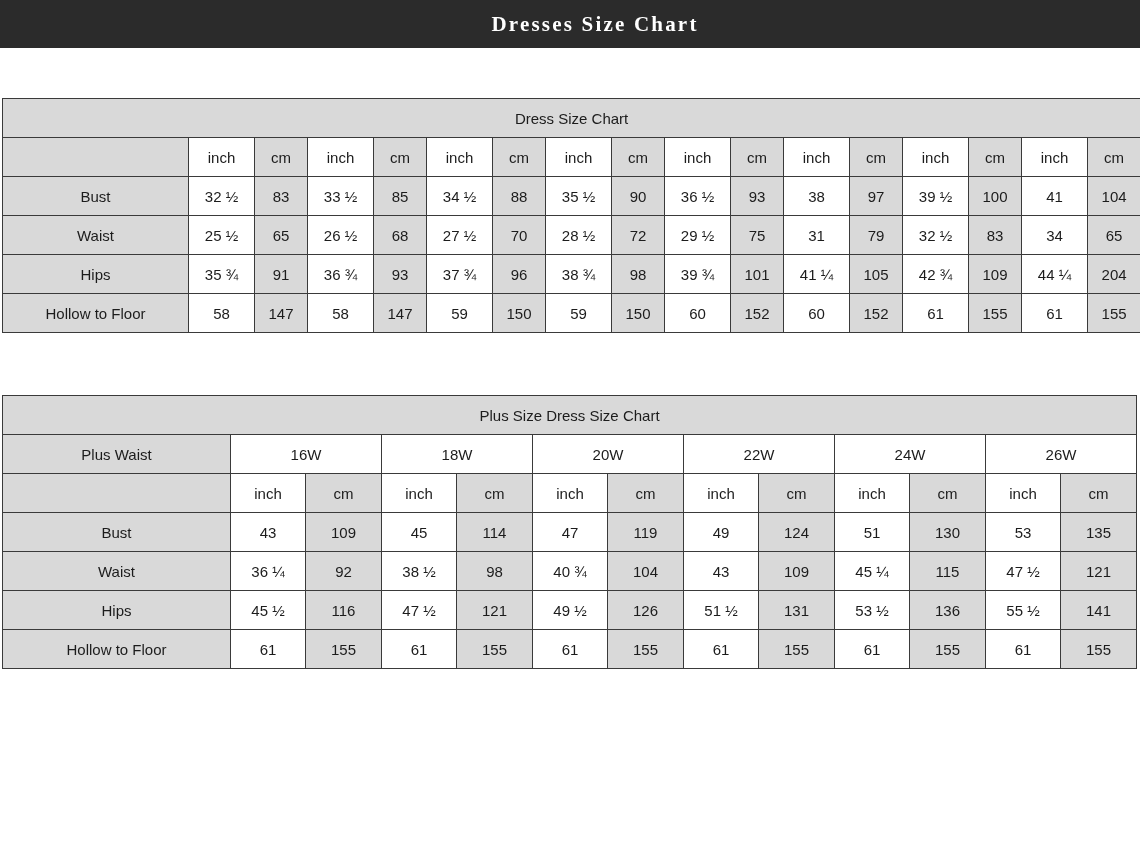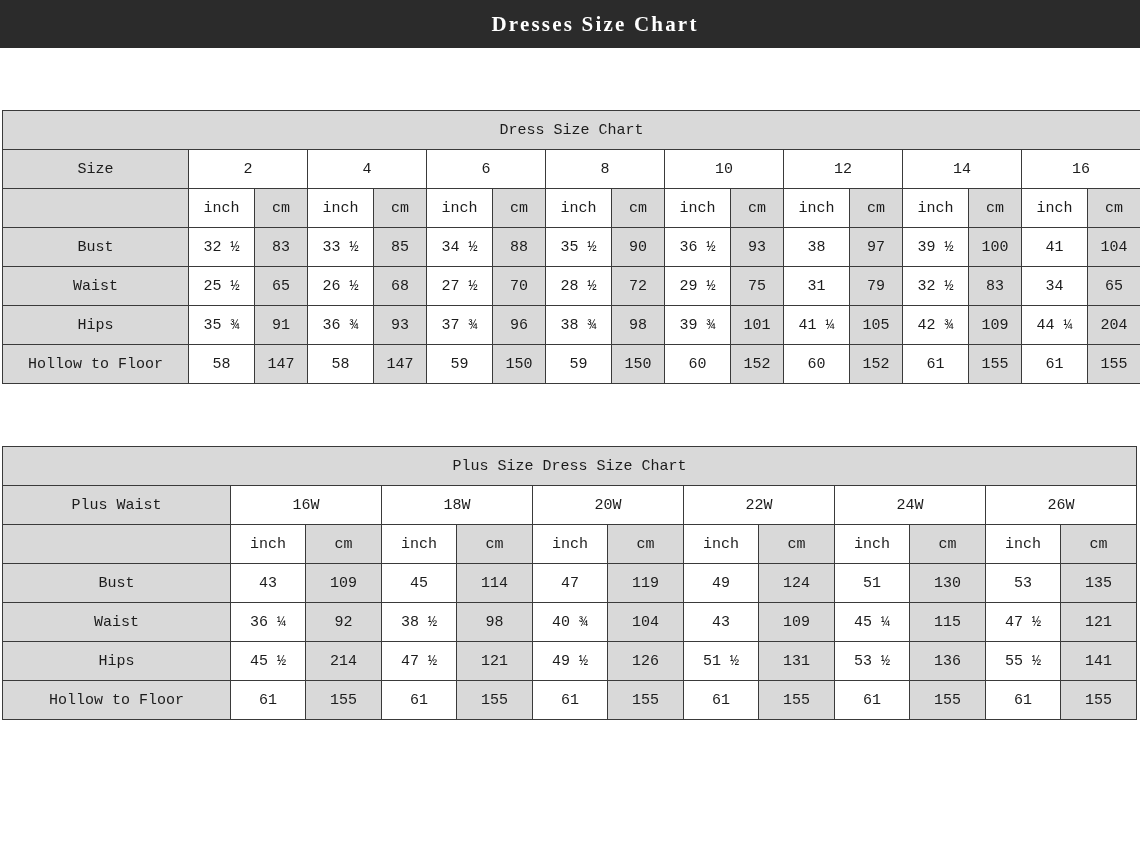--- a/index.html
+++ b/index.html
@@ -24,22 +24,21 @@
     padding-left: 25px;
   }
   .page-banner-title {
     color: #ffffff;
     font-family: "Liberation Serif", serif;
     font-weight: bold;
     font-size: 21px;
     letter-spacing: 2.2px;
   }
   .chart-wrap {
-    padding: 12px 2px;
-    font-family: Liberation Mono, monospace;
+    padding: 0 2px;
   }
   .chart-block {
     margin: 0 auto;
     width: 1136px;
   }
   .spacer-top { height: 50px; }
   .spacer-mid { height: 62px; }
 
   table.size-chart {
     border-collapse: collapse;
@@ -120,31 +119,20 @@
         <col class="c1-inch">
           <col class="c1-cm">
         <col class="c1-inch">
           <col class="c1-cm">
         <col class="c1-inch">
           <col class="c1-cm">
       </colgroup>
       <tbody>
         <tr>
           <td class="chart-title" colspan="17">Dress Size Chart</td>
-        </tr>
-        <tr>
-          <td class="row-label">Size</td>
-          <td class="size-head" colspan="2">2</td>
-          <td class="size-head" colspan="2">4</td>
-          <td class="size-head" colspan="2">6</td>
-          <td class="size-head" colspan="2">8</td>
-          <td class="size-head" colspan="2">10</td>
-          <td class="size-head" colspan="2">12</td>
-          <td class="size-head" colspan="2">14</td>
-          <td class="size-head" colspan="2">16</td>
         </tr>
         <tr>
           <td class="unit-blank unit-cell"></td>
           <td class="unit-cell">inch</td>
           <td class="unit-cell shade">cm</td>
           <td class="unit-cell">inch</td>
           <td class="unit-cell shade">cm</td>
           <td class="unit-cell">inch</td>
           <td class="unit-cell shade">cm</td>
           <td class="unit-cell">inch</td>
@@ -318,21 +306,21 @@
           <td class="shade">109</td>
           <td>45 ¼</td>
           <td class="shade">115</td>
           <td>47 ½</td>
           <td class="shade">121</td>
         </tr>
 
         <tr>
           <td class="row-label">Hips</td>
           <td>45 ½</td>
-          <td class="shade">214</td>
+          <td class="shade">116</td>
           <td>47 ½</td>
           <td class="shade">121</td>
           <td>49 ½</td>
           <td class="shade">126</td>
           <td>51 ½</td>
           <td class="shade">131</td>
           <td>53 ½</td>
           <td class="shade">136</td>
           <td>55 ½</td>
           <td class="shade">141</td>

